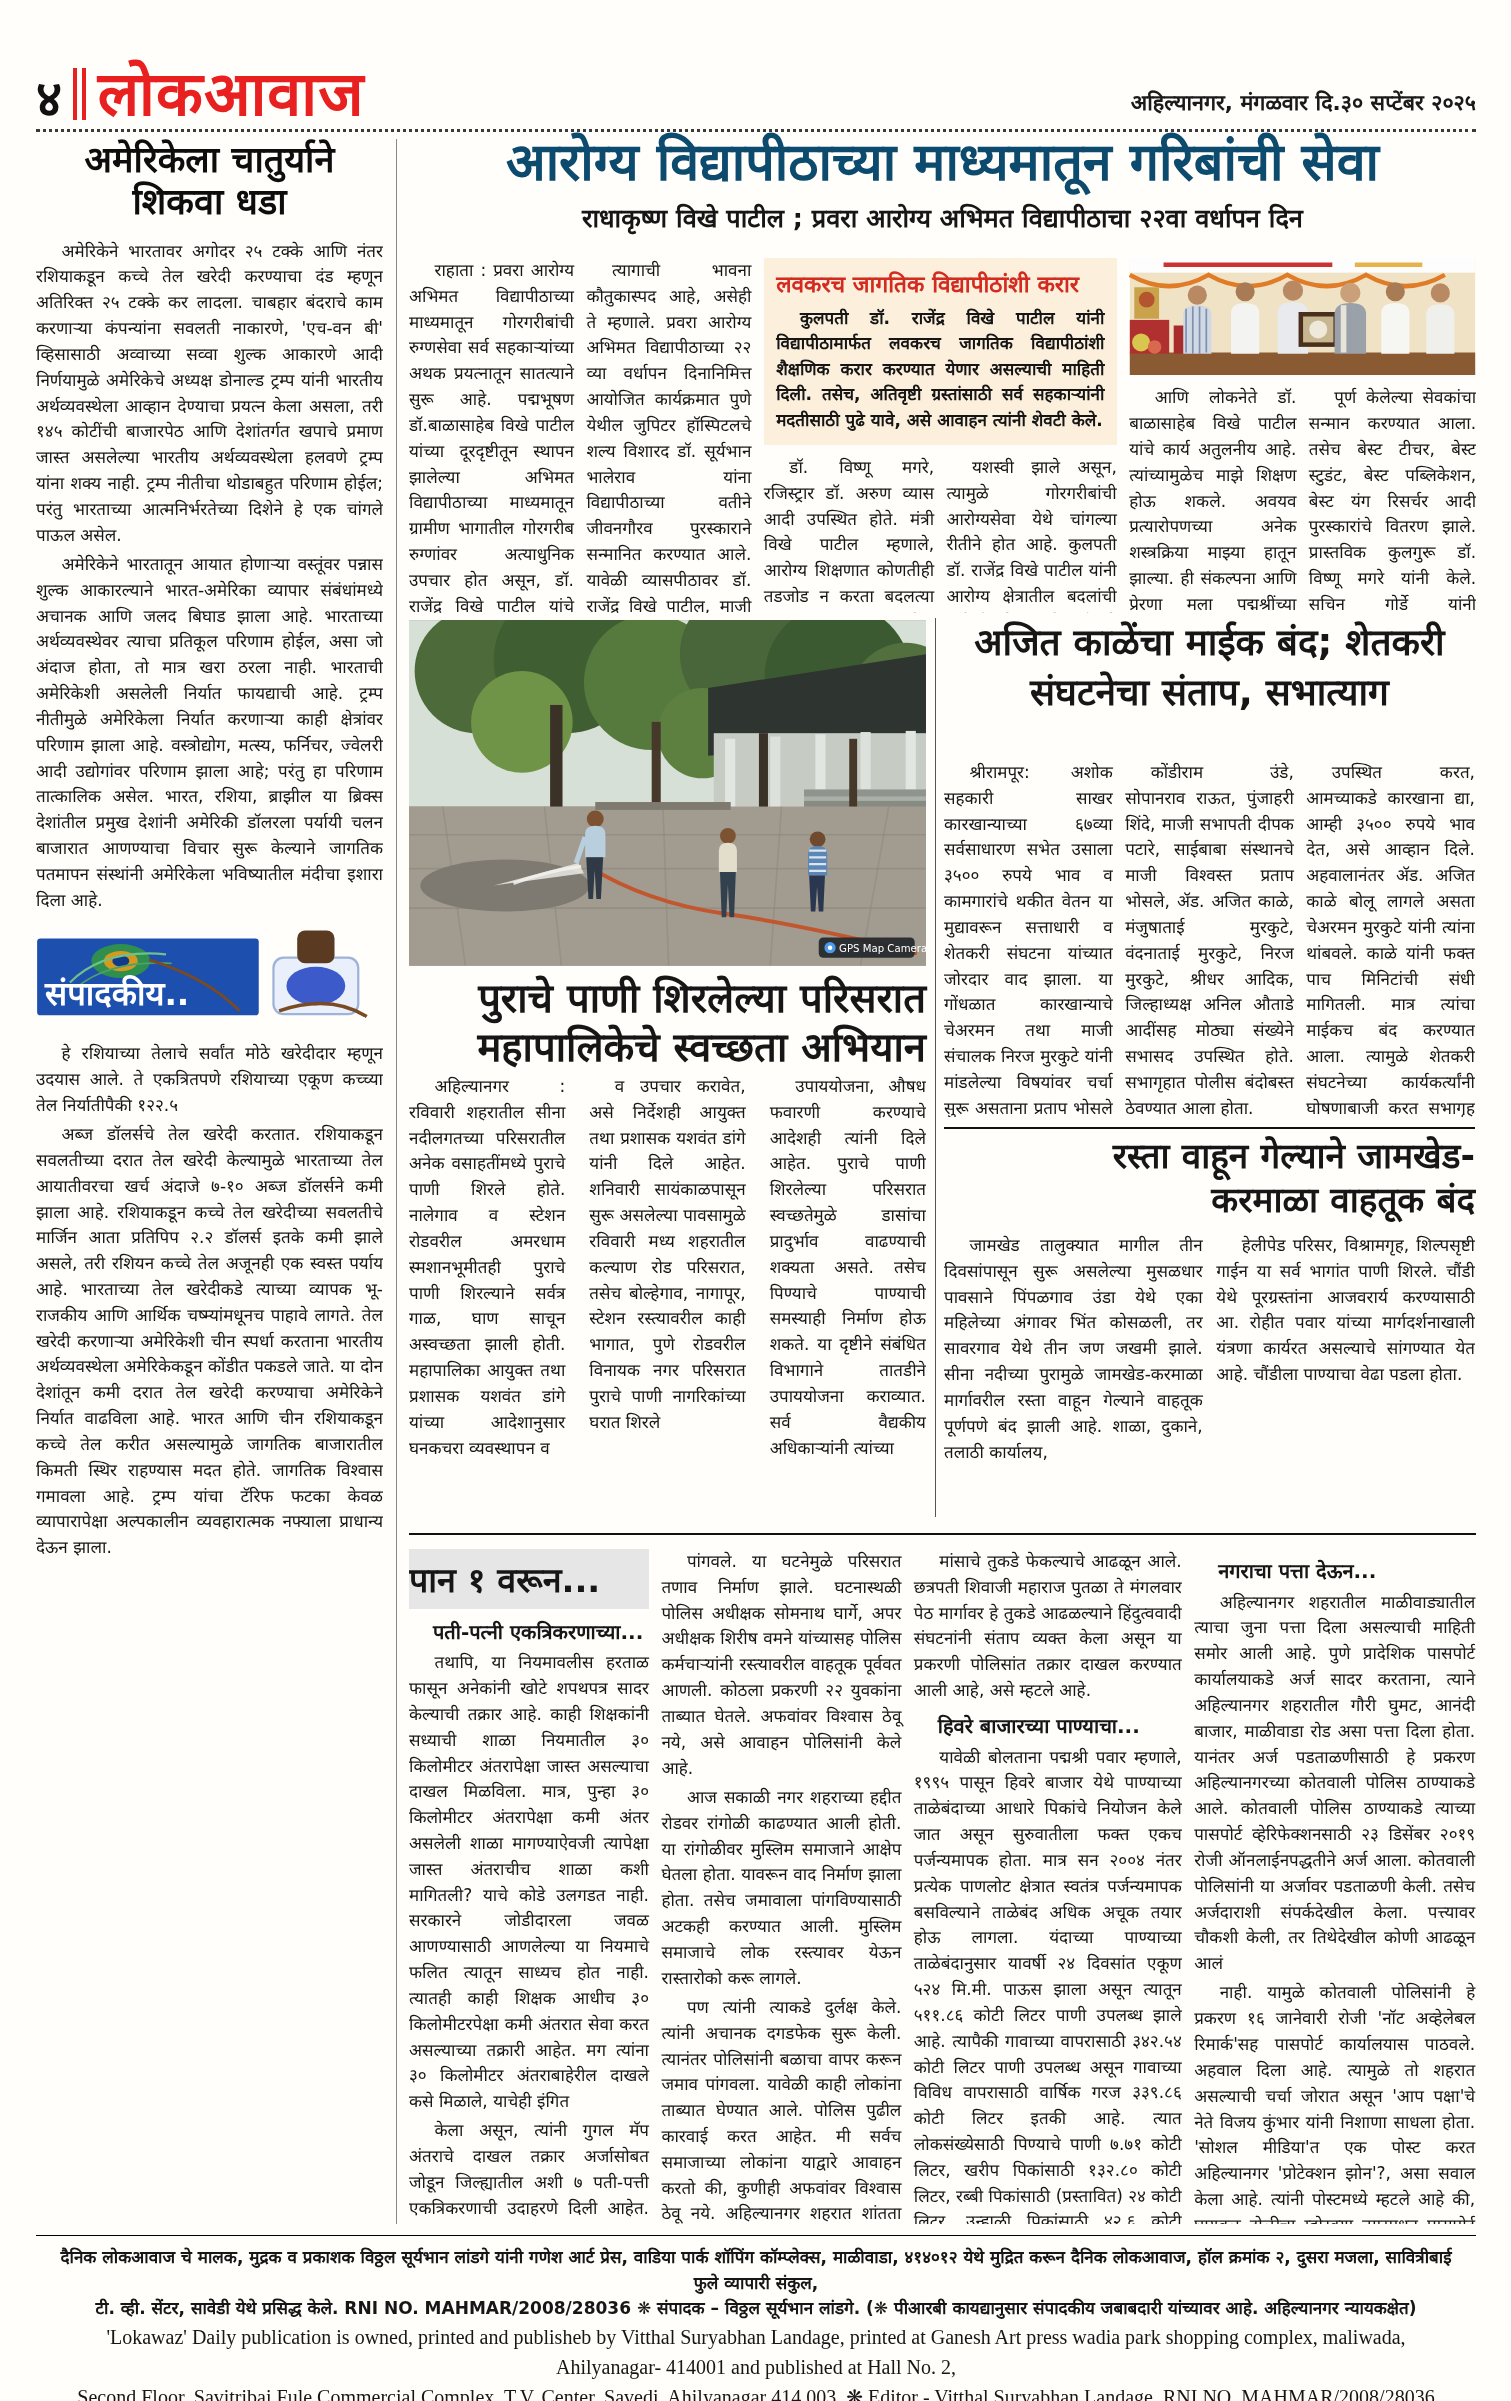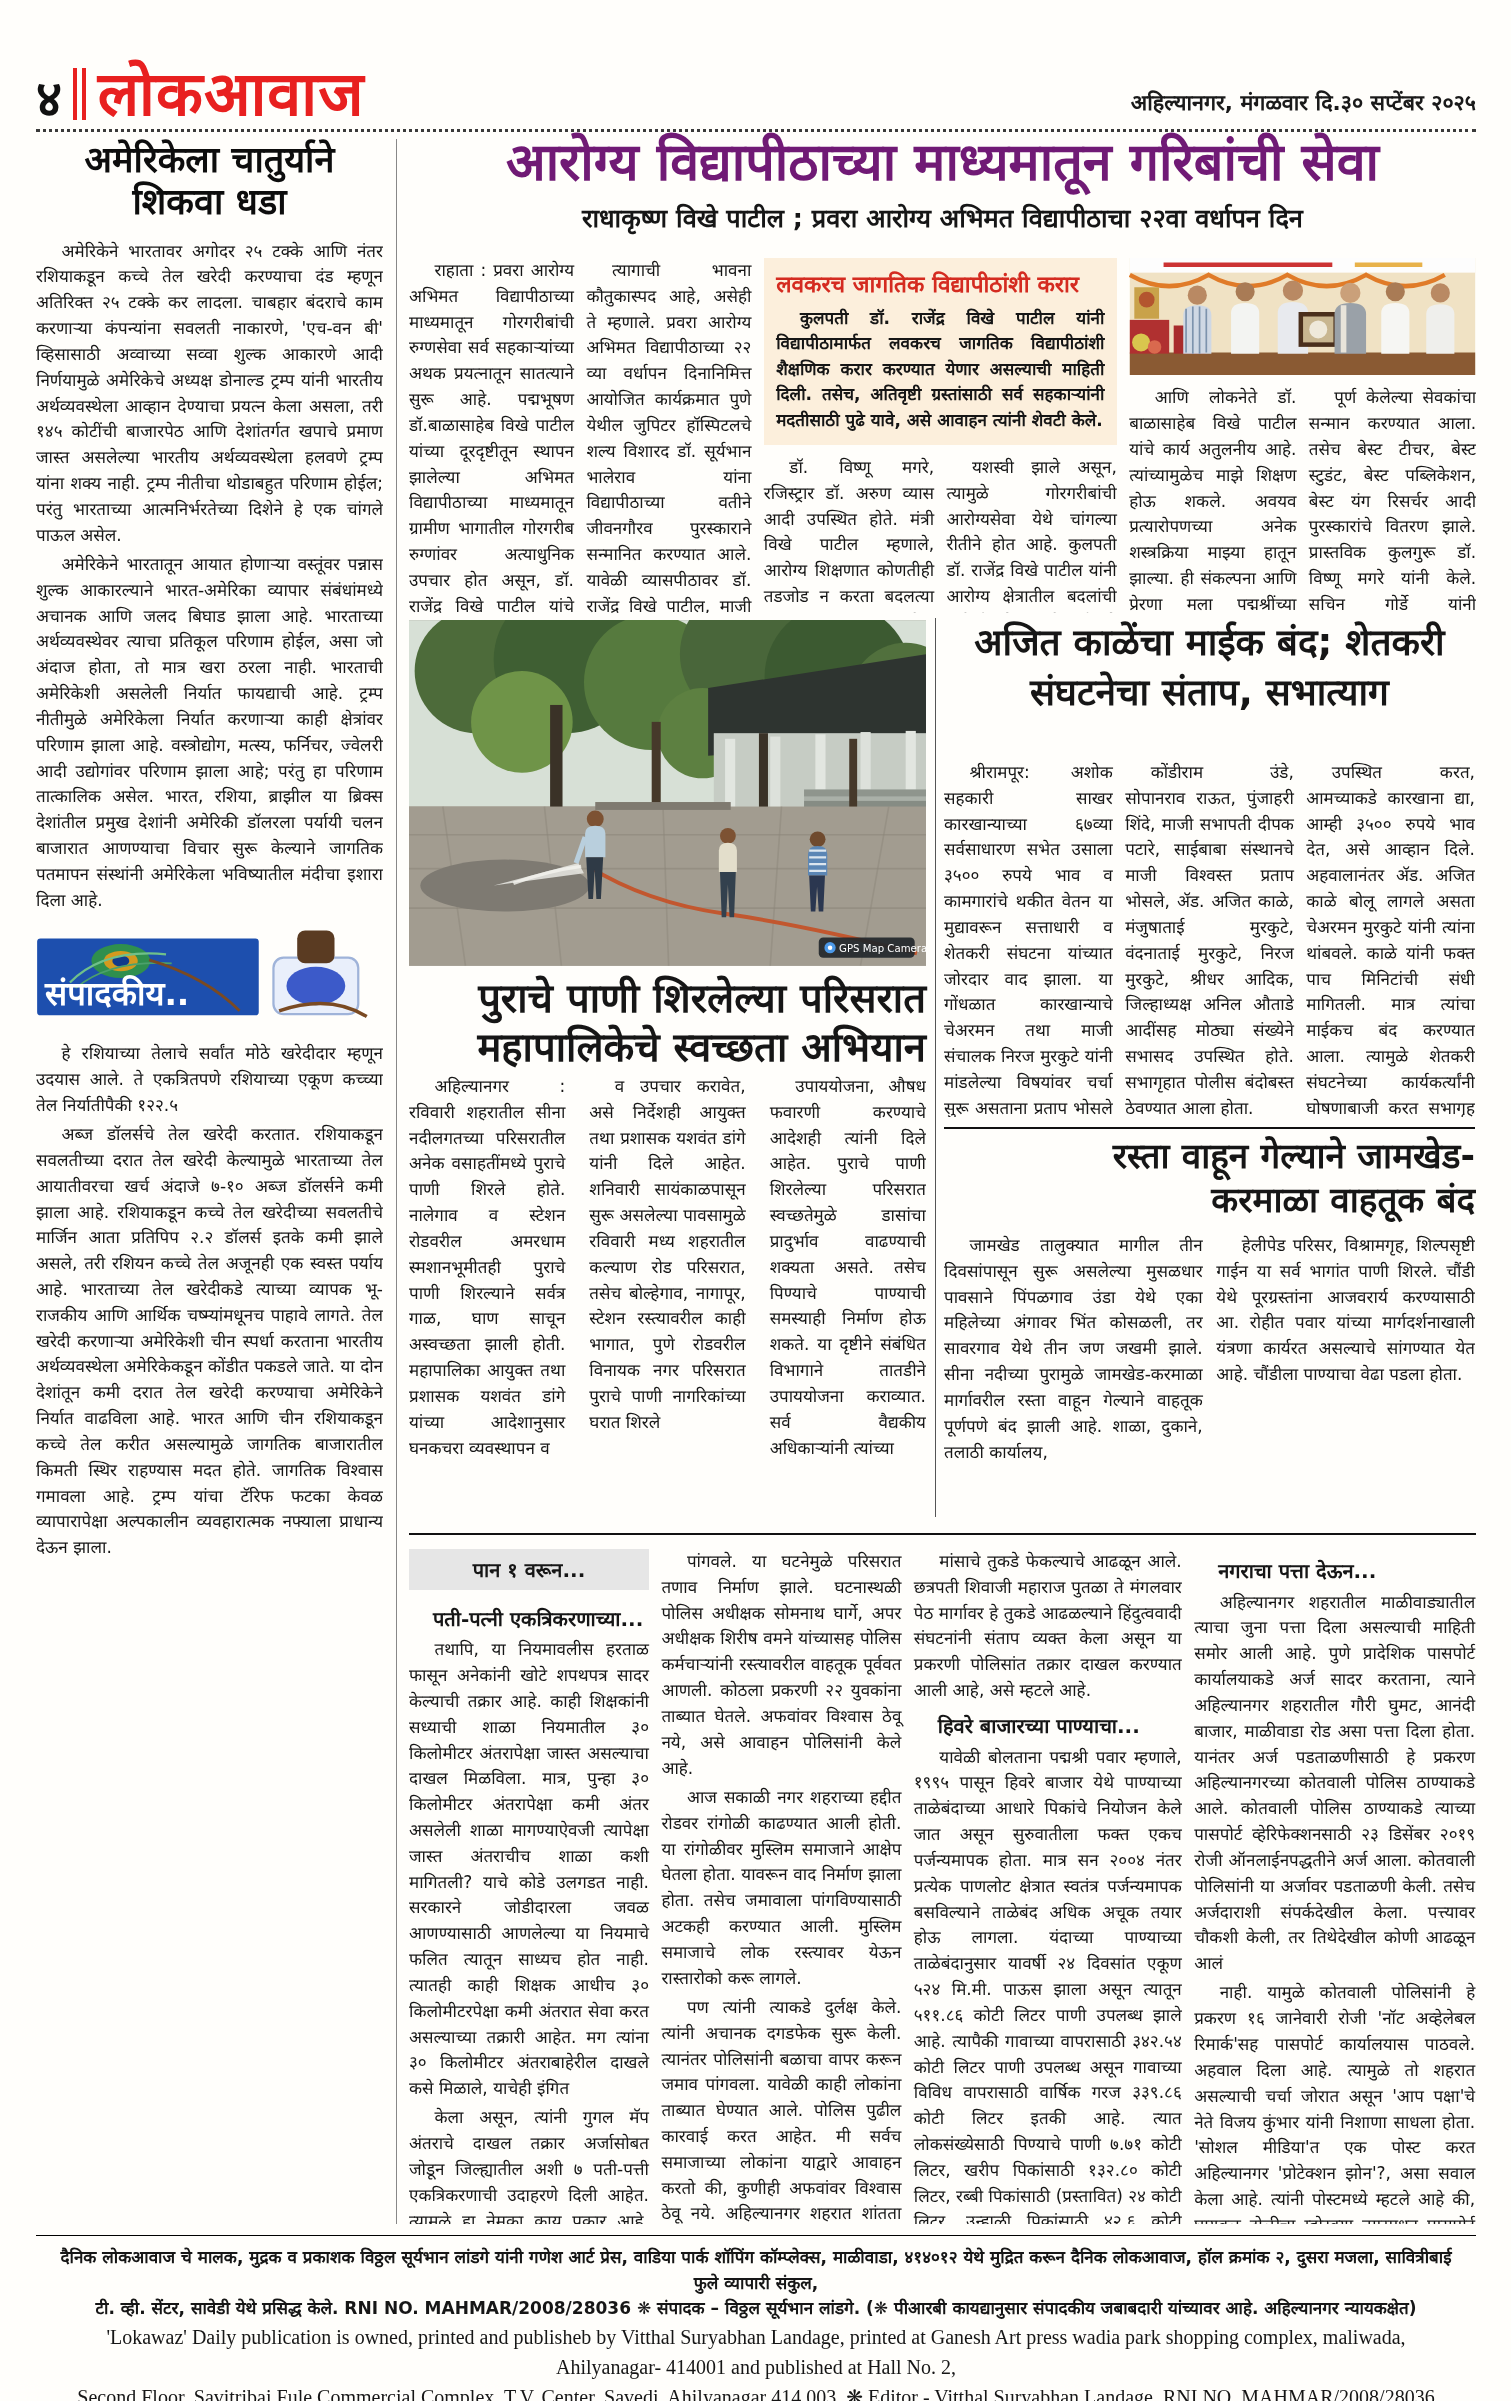--- a/index.html
+++ b/index.html
@@ -20,21 +20,21 @@
   .bodytxt p{margin:0 0 3.4px 0;text-indent:1.5em;}
   .colhead{font-size:20px;font-weight:700;text-indent:1.2em;margin:8px 0 5.6px 0;}
   .vrule{position:absolute;width:0;border-left:1.1px solid #777;}
   .hrule{position:absolute;border-top:2.3px solid #111;}
   
   #leftcol{position:absolute;left:36px;top:139px;width:347px;height:2085px;overflow:hidden;}
   #leftcol h2{font-size:36px;font-weight:800;text-align:center;line-height:1.18;margin:0 0 14.7px 0;color:#0d0d0d;}
   .editorial-wrap{margin:12.4px 0;}
   
   #main-head{position:absolute;left:409px;top:134px;width:1067px;text-align:center;}
-  #main-head h1{font-size:52px;font-weight:800;margin:0;line-height:1.08;color:#701a75;}
+  #main-head h1{font-size:52px;font-weight:800;margin:0;line-height:1.08;color:#0c4a6e;}
   #main-head .sub{font-size:25.4px;font-weight:700;margin-top:10.2px;}
   
   #row1{position:absolute;left:409px;top:258px;width:1067px;height:355px;display:grid;
         grid-template-columns:165px 165px 353px 347px;column-gap:12.4px;overflow:hidden;}
   .infobox{background:#fcefdc;padding:10.2px 12.4px 11.3px 12.4px;}
   .infobox h3{margin:0 0 6.8px 0;font-size:22.6px;font-weight:700;color:#d42b20;}
   .infobox p{margin:0;font-size:17px;font-weight:600;line-height:1.5;text-align:justify;text-indent:1.4em;}
   .twocol{display:grid;grid-template-columns:1fr 1fr;column-gap:12.4px;margin-top:10.2px;}
   .photo-frame{width:100%;display:block;}
   
@@ -49,21 +49,21 @@
   #mike-cols{position:absolute;left:944px;top:760px;width:531px;height:357px;display:grid;
              grid-template-columns:1fr 1fr 1fr;column-gap:12.4px;overflow:hidden;}
   
   #road-head{position:absolute;left:944px;top:1135px;width:531px;text-align:right;}
   #road-head h2{font-size:35px;font-weight:800;line-height:1.25;margin:0;}
   #road-cols{position:absolute;left:944px;top:1233px;width:531px;height:284px;display:grid;
              grid-template-columns:1fr 1fr;column-gap:13.6px;overflow:hidden;}
   
   #bottom-cols{position:absolute;left:409px;top:1549px;width:1067px;height:675px;display:grid;
                grid-template-columns:240px 240px 268px 281px;column-gap:12.4px;overflow:hidden;}
-  .frompage1{background:#e6e6e6;font-size:20px;font-weight:800;text-align:center;padding:6.8px 0;margin-bottom:15px;}
+  .frompage1{background:#e6e6e6;font-size:34px;font-weight:800;padding:6.8px 0;margin-bottom:9px;}
   
   #footer{position:absolute;left:36px;top:2235px;width:1440px;border-top:1.7px solid #000;
           border-bottom:1.7px solid #000;padding:9px 17px 10.2px 17px;box-sizing:border-box;text-align:center;}
   #footer .mr{font-size:17px;font-weight:600;line-height:1.5;}
   #footer .en{font-family:Liberation Serif, serif;font-size:20px;line-height:1.5;}
 </style>
 </head>
 <body>
 
 <div id="page">

